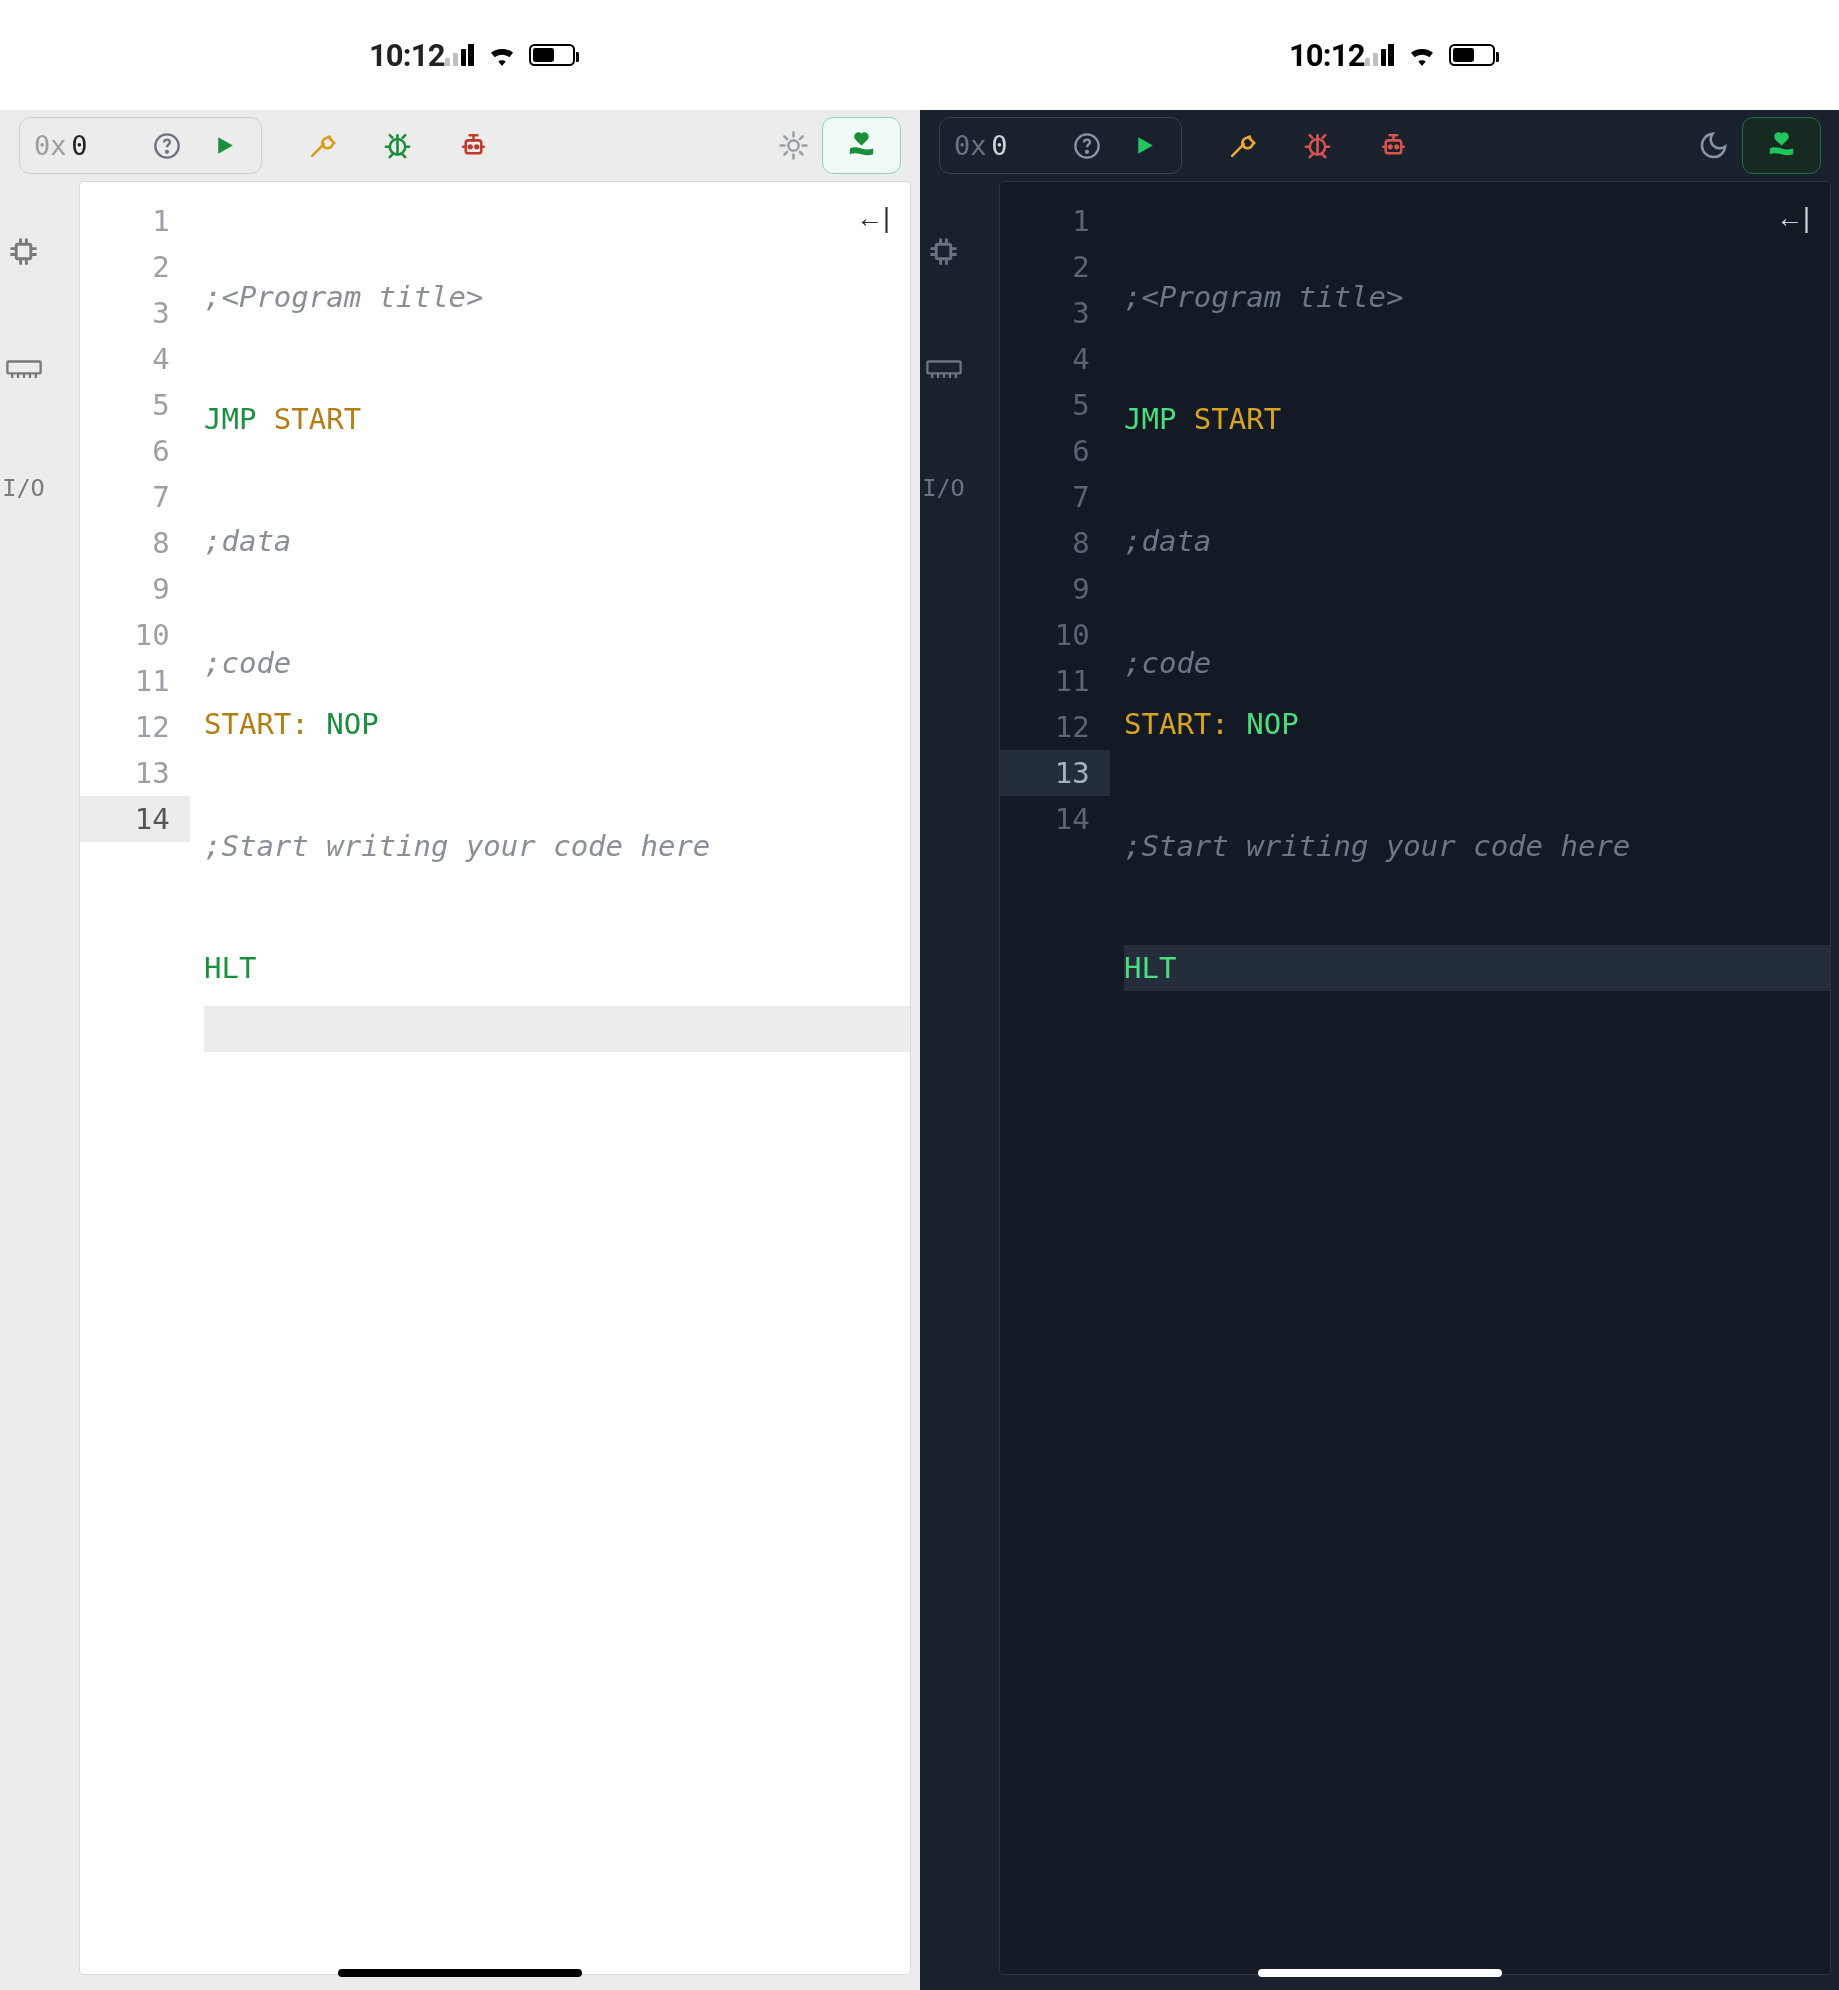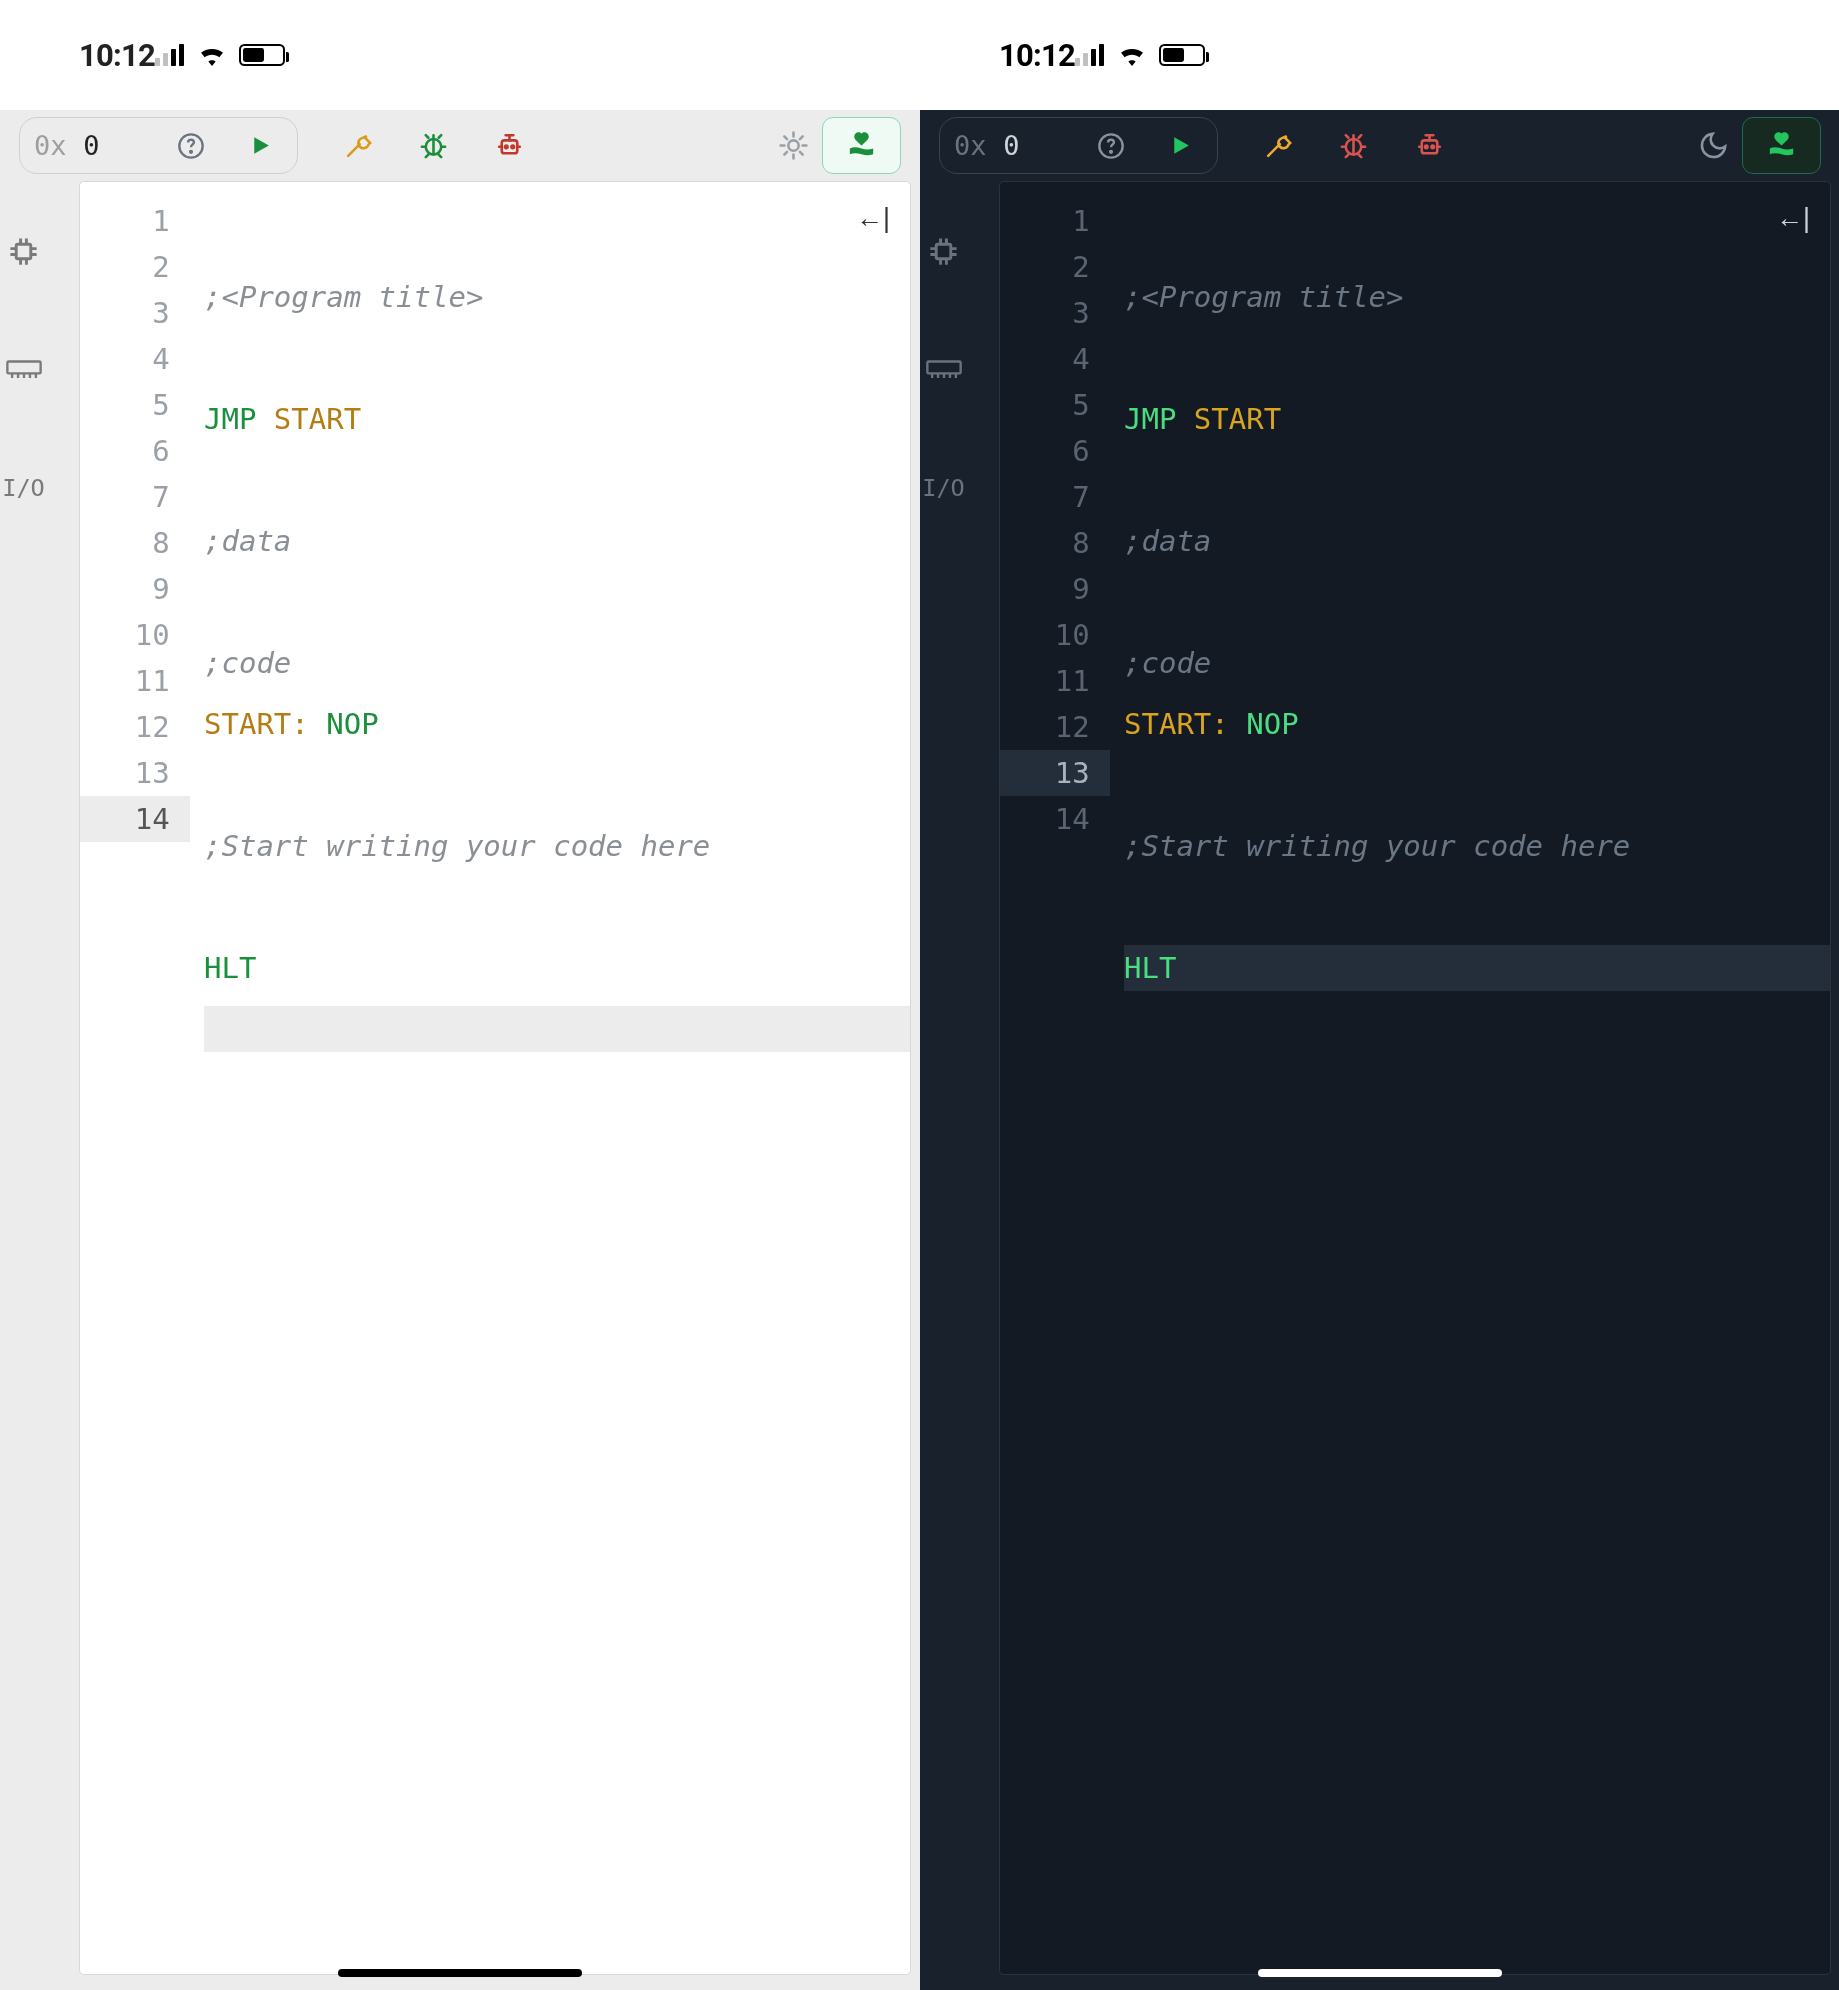--- a/index.html
+++ b/index.html
@@ -19,21 +19,21 @@
   position: relative;
 }
 .pane.light { background: #ececec; color: #222; }
 .pane.dark  { background: #19212c; color: #d0d4d8; }
 
 
 .status-bar {
   height: 110px;
   display: flex;
   align-items: center;
-  justify-content: flex-start;
+  justify-content: center;
   padding: 0 55px 0 79px;
 }
 .pane.light .status-bar { background: #ffffff; }
 .pane.dark  .status-bar { background: #ffffff; color: #000; }
 .status-time {
   font-size: 31px;
   font-weight: 700;
   letter-spacing: -0.8px;
 }
 .status-icons { display: flex; align-items: center; gap: 12.6px; }
@@ -59,23 +59,23 @@
   padding: 0 19px;
   gap: 0;
 }
 .pane.light .toolbar { background: #ececec; }
 .pane.dark  .toolbar { background: #19212c; }
 
 .tb-left {
   display: flex;
   align-items: center;
   height: 57px;
-  border-radius: 18px;
+  border-radius: 11px;
   padding: 0 7.9px 0 14px;
-  gap: 12px;
+  gap: 0;
 }
 .pane.light .tb-left { border: 1.6px solid #d0d0d0; background: #ececec; }
 .pane.dark  .tb-left { border: 1.6px solid #3a4250; background: #19212c; }
 
 .addr-prefix {
   font-family: "SF Mono", Menlo, Consolas, monospace;
   font-size: 27px;
 }
 .pane.light .addr-prefix { color: #9e9e9e; }
 .pane.dark  .addr-prefix { color: #6b7280; }

